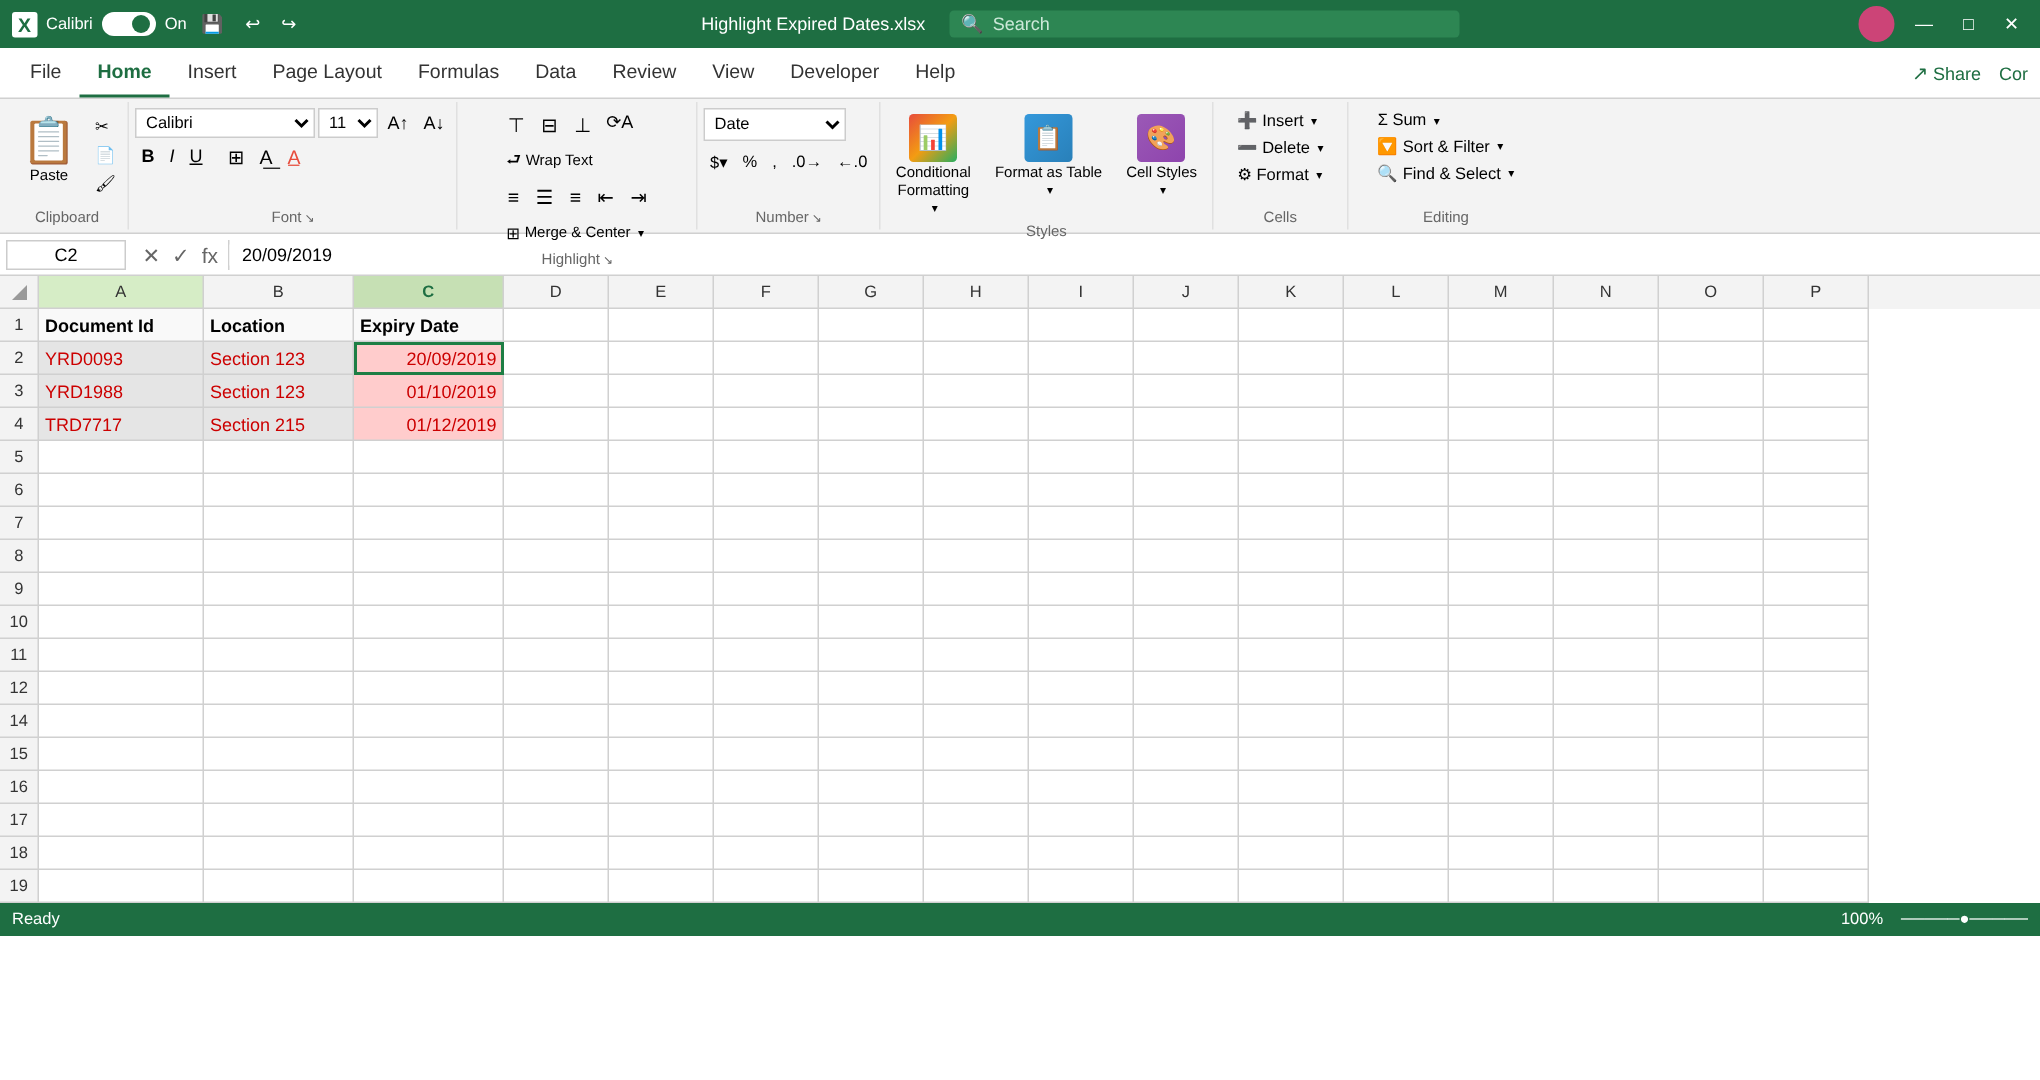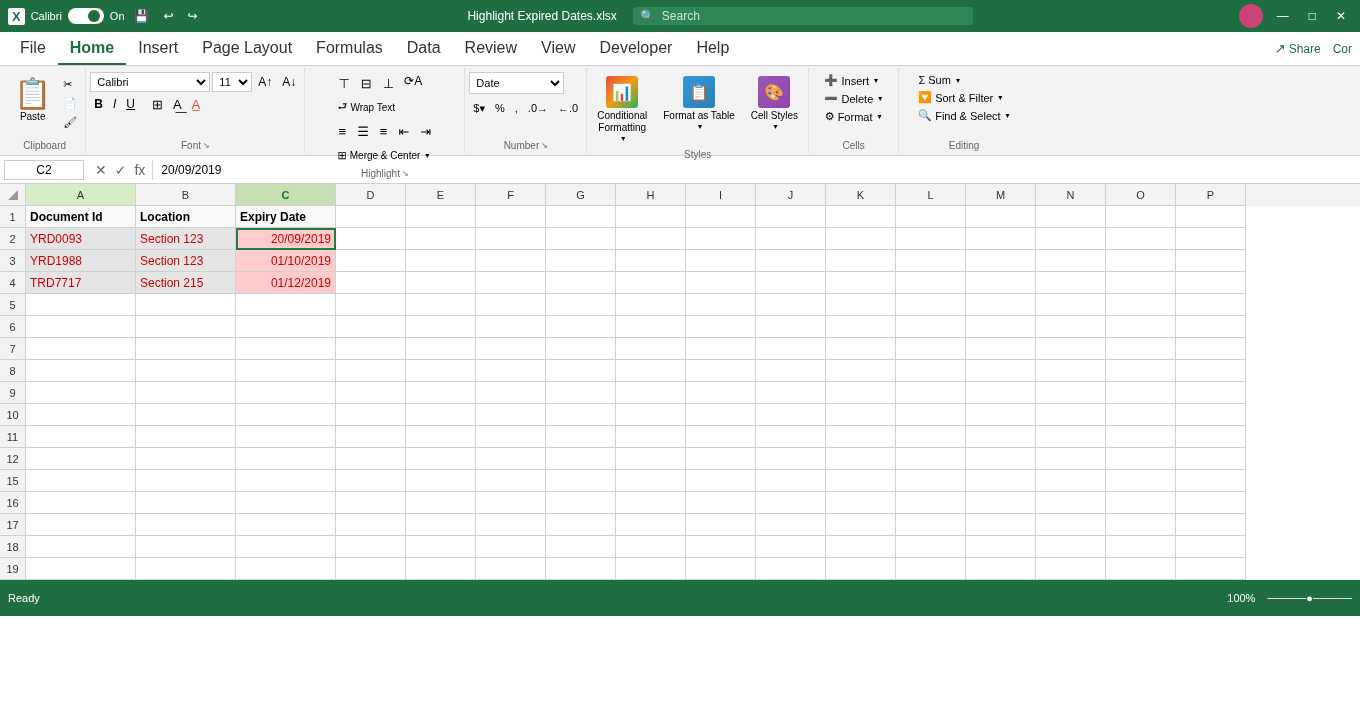--- a/index.html
+++ b/index.html
@@ -66,21 +66,21 @@
     .ribbon-tabs {
       background: #fff;
       border-bottom: 1px solid #d0d0d0;
       display: flex;
       align-items: center;
       padding: 0 8px;
       height: 34px;
     }
     .ribbon-tab {
       padding: 6px 12px;
-      font-size: 16px;
+      font-size: 13px;
       cursor: pointer;
       color: #333;
       border-bottom: 2px solid transparent;
       height: 100%;
       display: flex;
       align-items: center;
     }
     .ribbon-tab.active {
       color: #1e6e42;
       border-bottom: 2px solid #1e6e42;
@@ -320,21 +320,21 @@
     .cell.col-c { min-width: 100px; }
     .cell.header-cell { font-weight: bold; background: #f9f9f9; }
     .cell.selected { outline: 2px solid #1e7e44; outline-offset: -2px; background: #fff; }
     .cell.right-align { justify-content: flex-end; }
     .cell.expired { background: #e5e5e5; color: #cc0000; }
     .cell.expired-date { background: #ffcccc; color: #cc0000; justify-content: flex-end; }
 
     
     .status-bar {
       background: #1e6e42;
-      height: 36px;
+      height: 22px;
       display: flex;
       align-items: center;
       padding: 0 8px;
       color: white;
       font-size: 11px;
       gap: 24px;
     }
     .status-right { margin-left: auto; display: flex; gap: 12px; align-items: center; }
 
     
@@ -894,20 +894,39 @@
           <div class="cell"></div>
           <div class="cell"></div>
           <div class="cell"></div>
           <div class="cell"></div>
           <div class="cell"></div>
           <div class="cell"></div>
           <div class="cell"></div>
           <div class="cell"></div>
         </div>
         <div class="sheet-row">
+          <div class="row-header">14</div>
+          <div class="cell col-a"></div>
+          <div class="cell col-b"></div>
+          <div class="cell col-c right-align"></div>
+          <div class="cell"></div>
+          <div class="cell"></div>
+          <div class="cell"></div>
+          <div class="cell"></div>
+          <div class="cell"></div>
+          <div class="cell"></div>
+          <div class="cell"></div>
+          <div class="cell"></div>
+          <div class="cell"></div>
+          <div class="cell"></div>
+          <div class="cell"></div>
+          <div class="cell"></div>
+          <div class="cell"></div>
+        </div>
+        <div class="sheet-row">
           <div class="row-header">15</div>
           <div class="cell col-a"></div>
           <div class="cell col-b"></div>
           <div class="cell col-c right-align"></div>
           <div class="cell"></div>
           <div class="cell"></div>
           <div class="cell"></div>
           <div class="cell"></div>
           <div class="cell"></div>
           <div class="cell"></div>

